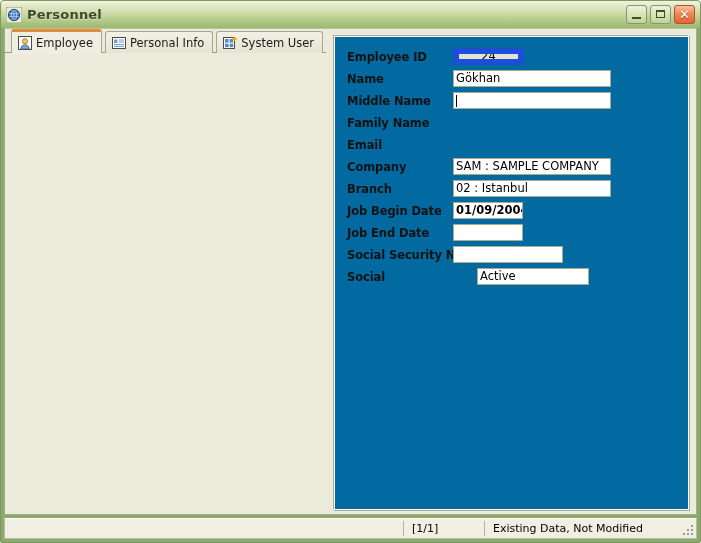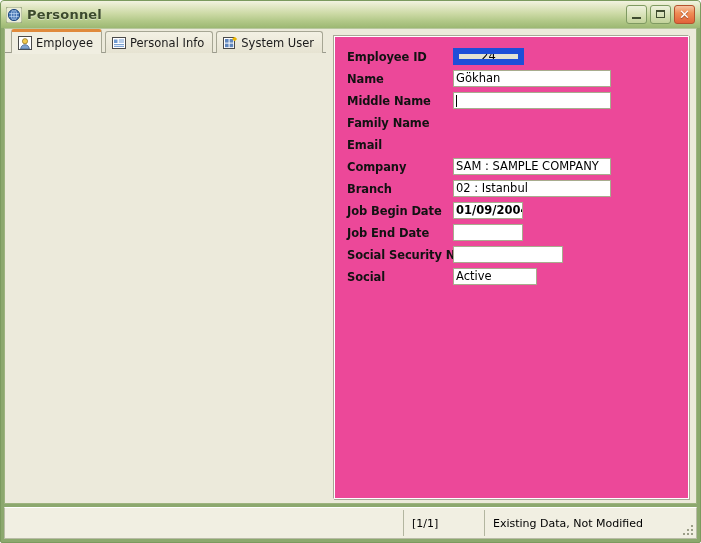--- a/index.html
+++ b/index.html
@@ -177,21 +177,21 @@
 
   
   .formwrap {
     flex: 1 1 auto;
     padding: 6px 7px 4px 7px;
     box-sizing: border-box;
     display: flex;
   }
   .formpanel {
     flex: 1 1 auto;
-    background: #ec4899;
+    background: #0369a1;
     border: 1px solid #a8a897;
     border-right-color: #ffffff;
     border-bottom-color: #ffffff;
     box-shadow: inset 1px 1px 0 #ffffff, 1px 1px 0 #a8a897;
     box-sizing: border-box;
     padding: 10px 0 0 0;
     position: relative;
   }
 
   .field-row {
@@ -240,26 +240,26 @@
     height: 12px;
     background: #000;
     margin-left: 0px;
   }
 
   .w-id     { width: 71px; }
   .w-std    { width: 158px; }
   .w-email  { width: 246px; }
   .w-date   { width: 70px; font-weight: bold; }
   .w-ssn    { width: 110px; }
-  .w-status { width: 84px; }
+  .w-status { width: 112px; margin-left: 24px; }
 
   
   .statusbar {
     flex: 0 0 auto;
-    height: 32px;
+    height: 21px;
     margin: 0 3px 3px 3px;
     background: #f1efe2;
     border: 1px solid #b9bca6;
     border-top-color: #ffffff;
     display: flex;
     align-items: stretch;
     box-sizing: border-box;
     font-size: 11px;
     color: #000000;
     position: relative;

